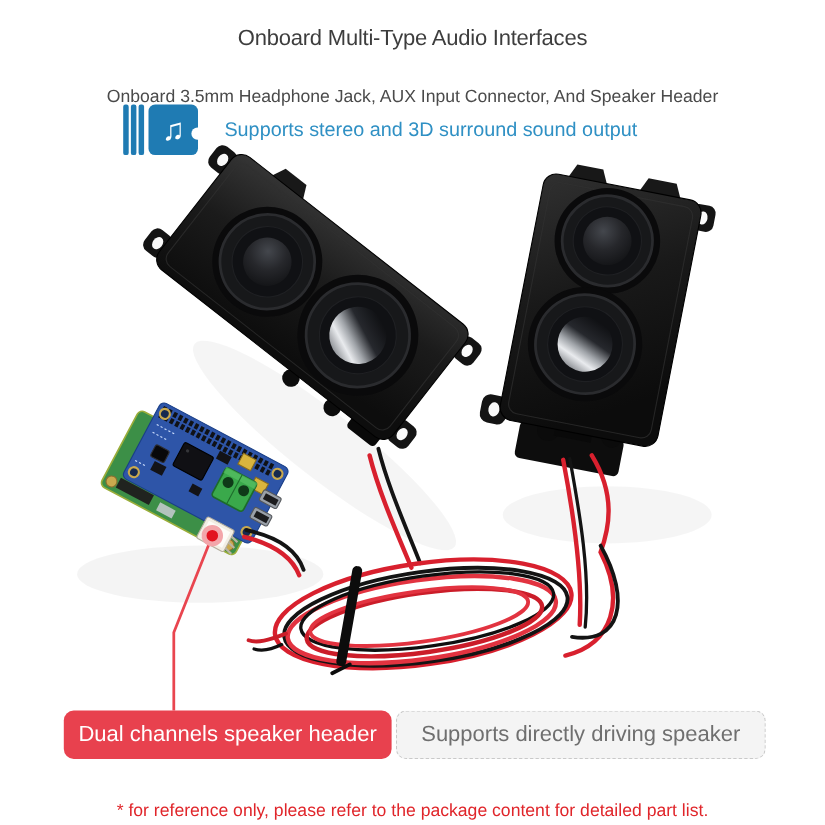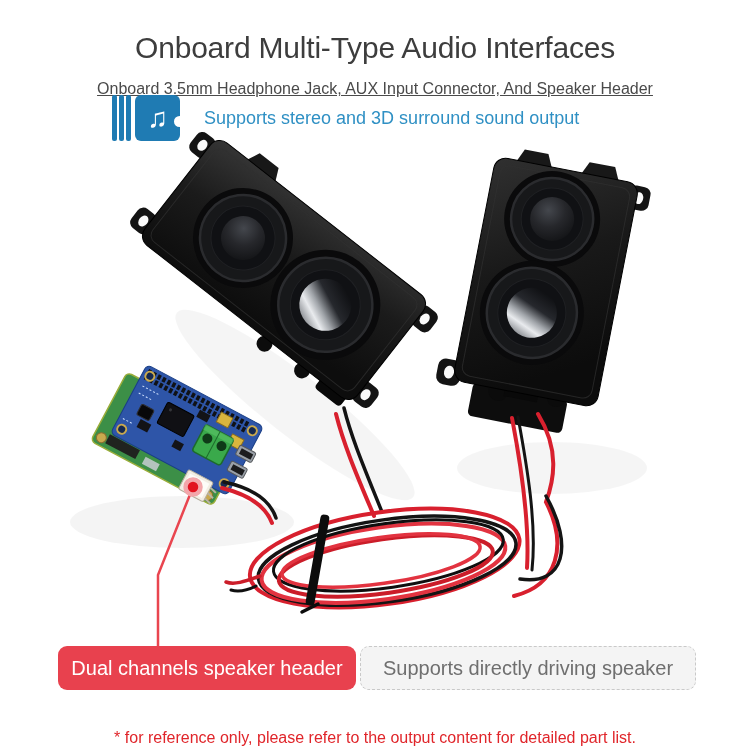--- a/index.html
+++ b/index.html
@@ -3,25 +3,25 @@
 <meta charset="utf-8">
 <style>
   html,body{margin:0;padding:0;background:#fff;}
   .page{
     position:relative;width:750px;height:750px;background:#ffffff;
     overflow:hidden;font-family:"Liberation Sans", sans-serif;
     -webkit-font-smoothing:antialiased;
   }
   .title{
     position:absolute;top:11px;left:0;width:750px;text-align:center;
-    font-size:30px;letter-spacing:-0.2px;color:var(--title-color);font-weight:400;
+    font-size:20px;letter-spacing:-0.2px;color:var(--title-color);font-weight:400;
   }
   .subtitle{
     position:absolute;top:64px;left:0;width:750px;text-align:center;
-    font-size:16px;color:var(--subtitle-color);font-weight:400;text-decoration:underline;
+    font-size:16px;color:var(--subtitle-color);font-weight:400;
   }
   .feature-row{
     position:absolute;left:112px;top:94px;height:48px;
     display:flex;align-items:center;
   }
   .icon-wrap{display:flex;align-items:center;height:48px;}
   .bar{width:4.5px;height:46px;border-radius:2px;background:var(--icon-blue);margin-right:2.5px;}
   .icon-box{
     position:relative;width:45px;height:46px;border-radius:6px;
     background:var(--icon-blue);margin-left:2px;
@@ -256,14 +256,14 @@
       <path d="M256,586 C246,591 238,592 231,590" stroke="#101010" stroke-width="3"></path>
     </g>
 
     <polyline points="193,487 158,575 158,646" fill="none" stroke="#e9454f" stroke-width="2.5"></polyline>
     <circle cx="193" cy="487" r="7.5" fill="#e2131f" stroke="#f3a6aa" stroke-width="4.5"></circle>
   </svg>
 
   <div class="pill pill-gray">Supports directly driving speaker</div>
   <div class="pill pill-red">Dual channels speaker header</div>
 
-  <p class="footnote">* for reference only, please refer to the output content for detailed part list.</p>
+  <p class="footnote">* for reference only, please refer to the package content for detailed part list.</p>
 </div>
 
 </body></html>

